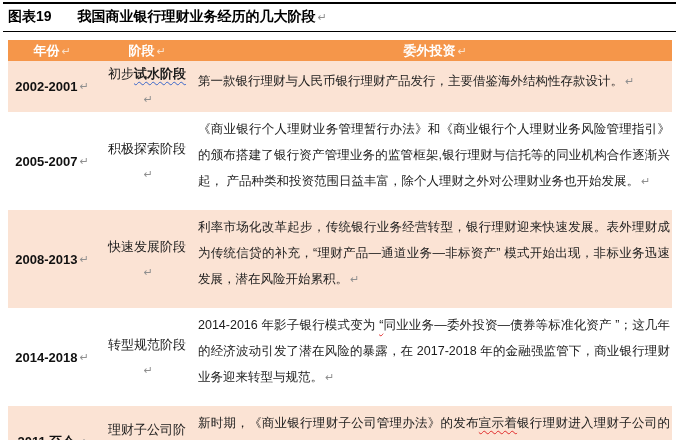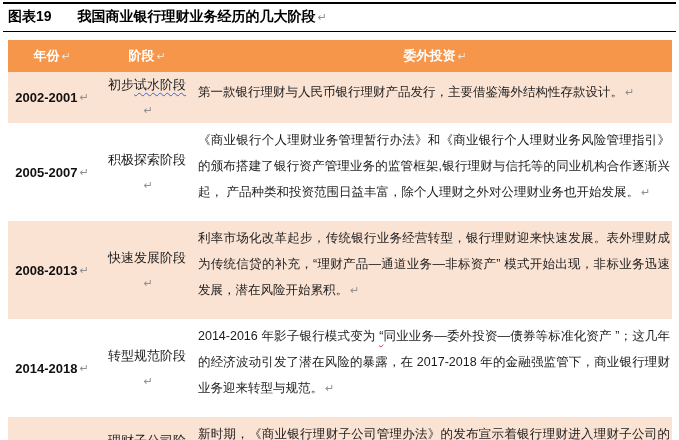--- a/index.html
+++ b/index.html
@@ -27,21 +27,21 @@
   .figure-head .fig-label { margin-right: 26px; }
 
   
   .table { margin: 8px 7px 0 8px; }
   .thead, .tr {
     display: grid;
     grid-template-columns: 88px 102px 1fr;
   }
   .thead {
     background: #F5964A;
-    height: 32px;
+    height: 21px;
     align-items: center;
     color: #ffffff;
     font-weight: bold;
     font-size: 13px;
     text-align: center;
   }
   .tr { background: #ffffff; }
   .tr.alt { background: #FBE3D4; }
   .td { display: flex; align-items: center; }
   .td.year {
@@ -62,20 +62,21 @@
   .r5 { min-height: 54px; }
 
   
   .wavy-blue {
     text-decoration: underline;
     text-decoration-style: wavy;
     text-decoration-color: #3A66C9;
     text-decoration-thickness: 1px;
     text-underline-offset: 3px;
     text-decoration-skip-ink: none;
+    font-weight: bold;
   }
   .wavy-red {
     text-decoration: underline;
     text-decoration-style: wavy;
     text-decoration-color: #E02B2B;
     text-decoration-thickness: 1px;
     text-underline-offset: 3px;
     text-decoration-skip-ink: none;
   }
 

